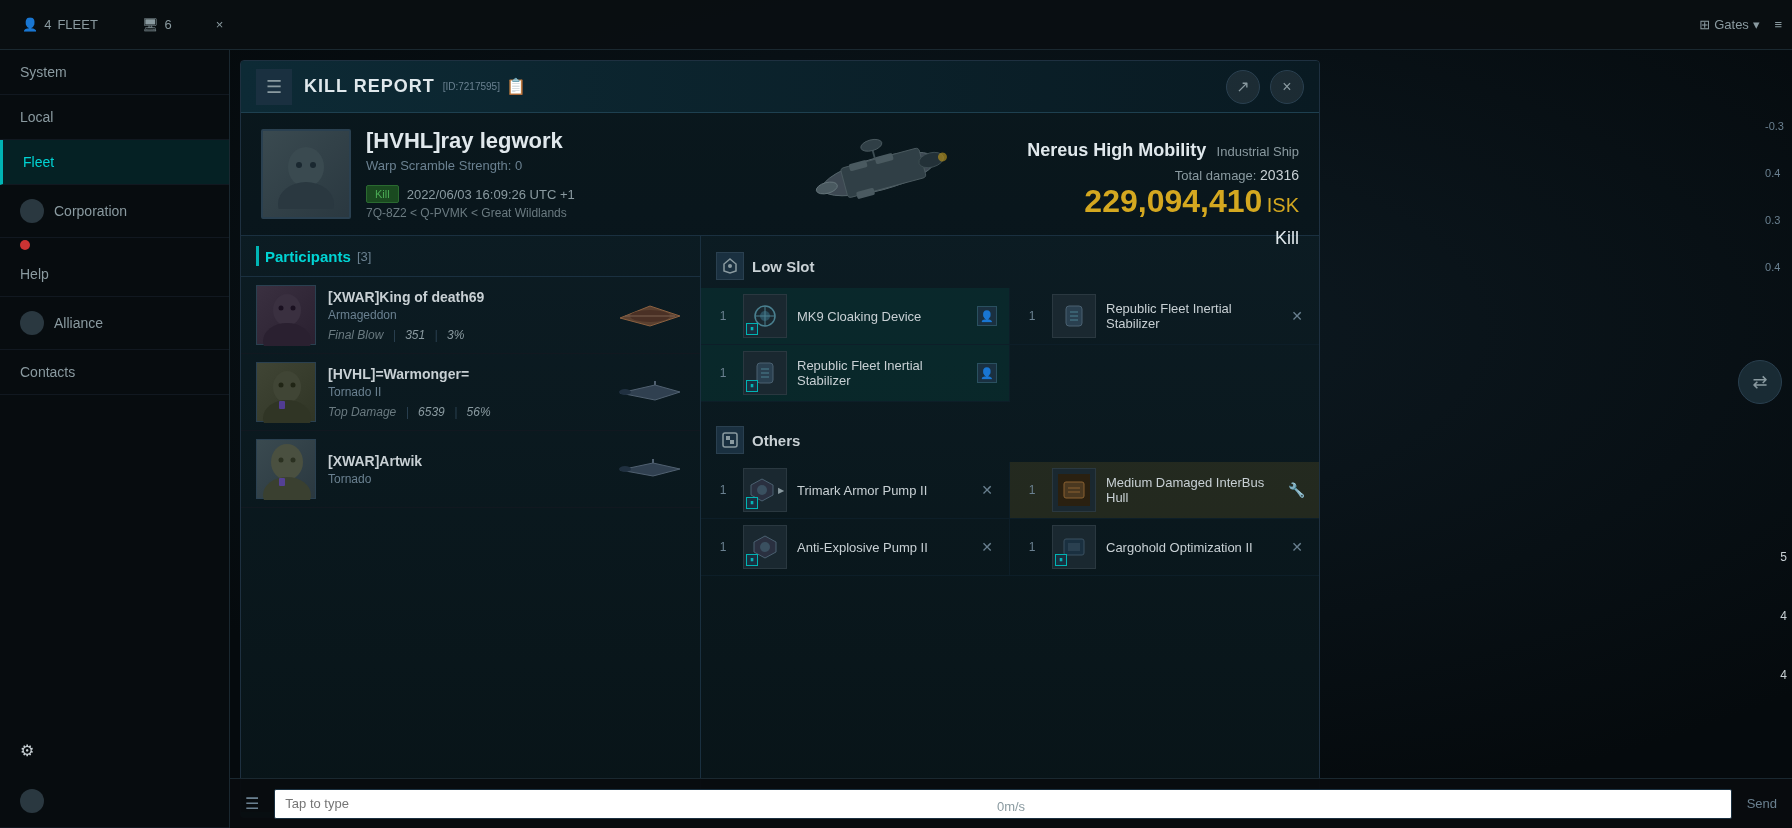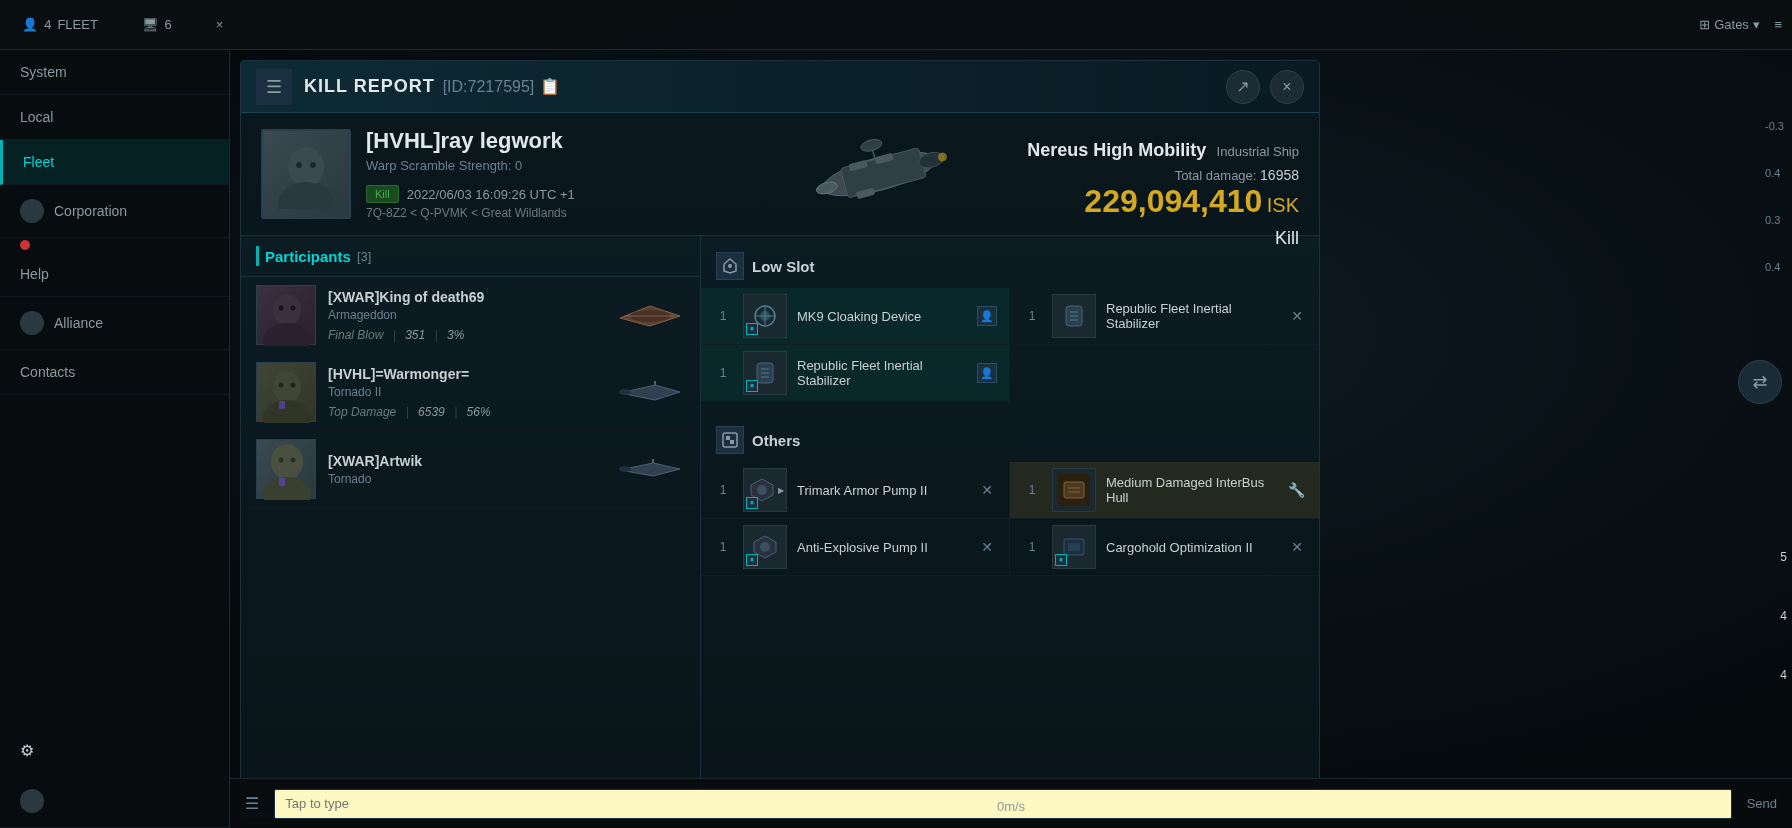--- a/index.html
+++ b/index.html
@@ -150,21 +150,21 @@
 
     .modal-title {
       font-size: 18px;
       font-weight: bold;
       color: #e0e8ec;
       letter-spacing: 1px;
       text-transform: uppercase;
     }
 
     .modal-id {
-      font-size: 16px;
+      font-size: 10px;
       color: #6a8090;
       margin-left: 8px;
     }
 
     .modal-header-actions {
       margin-left: auto;
       display: flex;
       gap: 10px;
     }
 
@@ -569,21 +569,21 @@
       display: flex;
       align-items: center;
       z-index: 5;
       padding: 0 15px;
       gap: 15px;
     }
 
     .chat-input {
       flex: 1;
       height: 30px;
-      background: #fef9c3;
+      background: #ffffff;
       border: 1px solid #1a3040;
       color: #6a8090;
       font-size: 13px;
       padding: 0 10px;
       border-radius: 2px;
     }
 
     .chat-send-btn {
       color: #6a8090;
       font-size: 13px;
@@ -762,21 +762,21 @@
         </svg>
       </div>
 
       <div class="kill-stats">
         <div>
           <span class="ship-type-name">Nereus High Mobility</span>
           <span class="ship-type-class">Industrial Ship</span>
         </div>
         <div class="total-damage-label">
           <span>Total damage:</span>
-          <span class="total-damage-value">16958</span>
+          <span class="total-damage-value">20316</span>
         </div>
         <div>
           <span class="isk-value">229,094,410</span>
           <span class="isk-label">ISK</span>
         </div>
         <div class="kill-type-label">Kill</div>
       </div>
     </div>
 
     <div class="modal-body">

